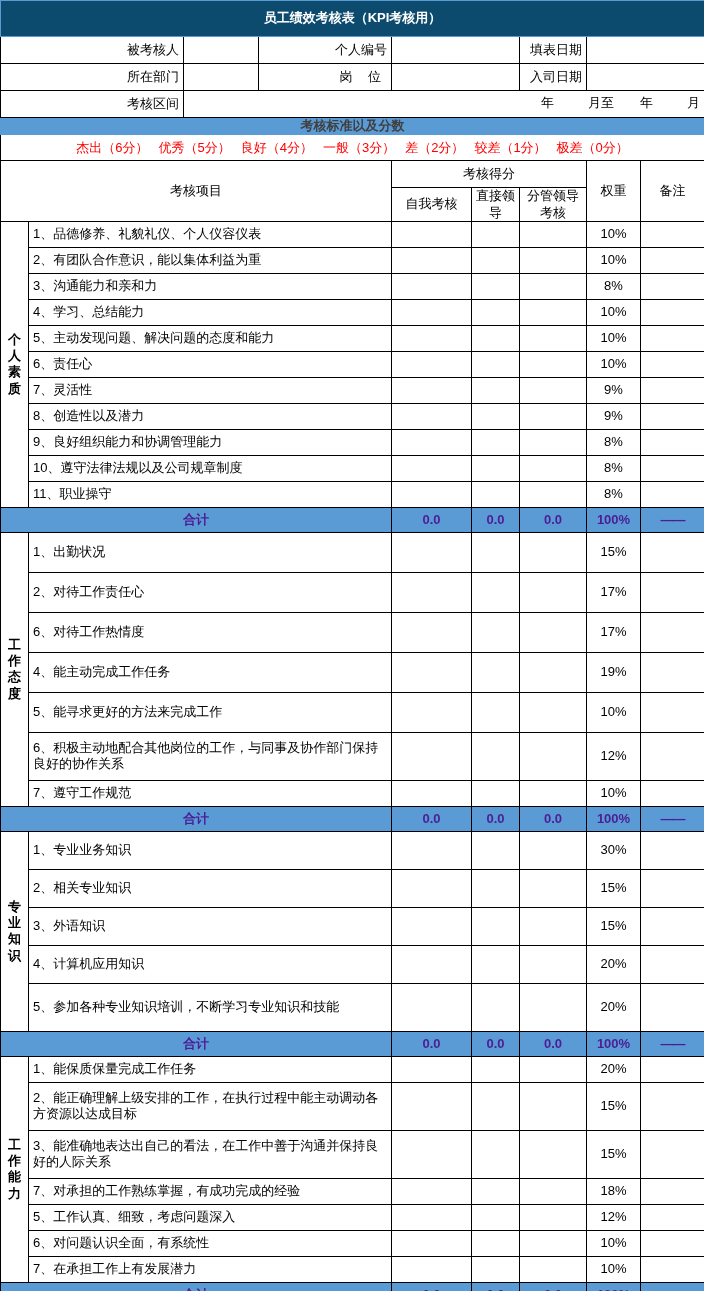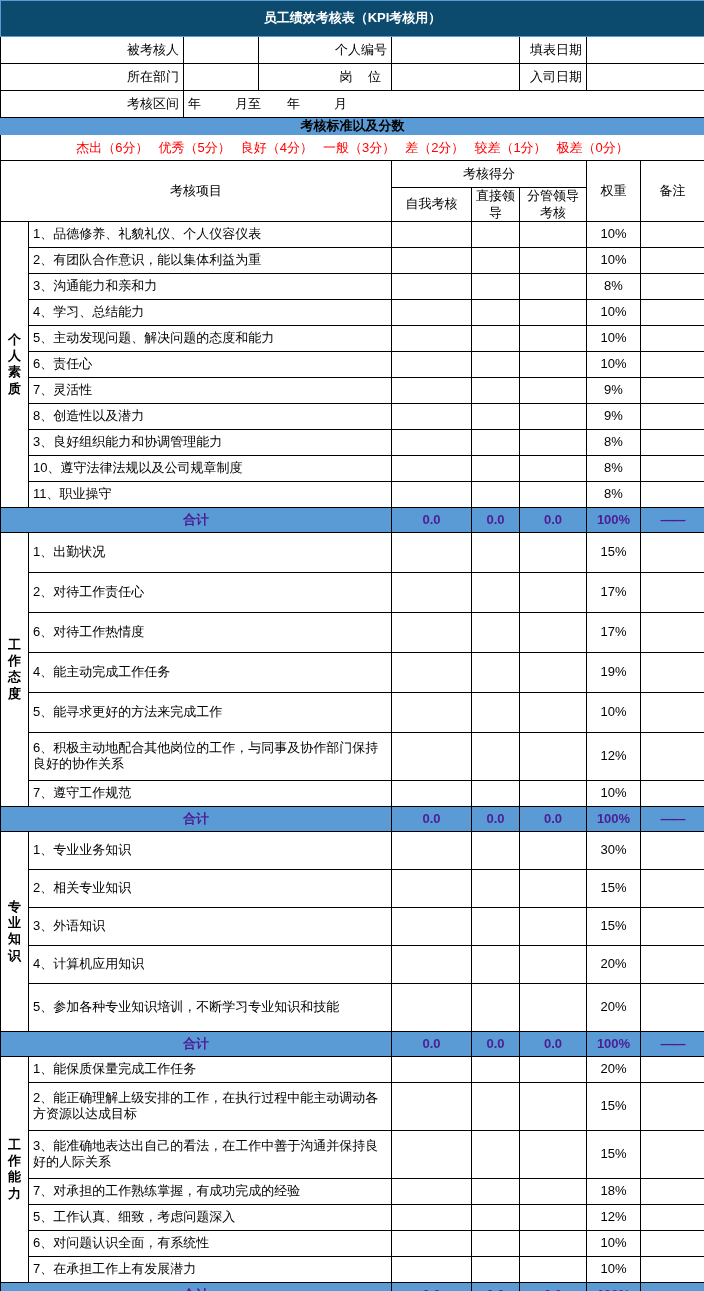--- a/index.html
+++ b/index.html
@@ -47,31 +47,32 @@
   
   .info-label {
     text-align: right;
     height: 27px;
     font-size: 13.5px;
   }
   .info-label.spaced { letter-spacing: 6px; text-indent: 6px; }
   .info-value { height: 27px; }
   .period-cell {
     height: 20px;
-    text-align: left;
+    text-align: right;
     font-size: 13.5px;
+    font-family: Liberation Mono, monospace;
   }
   .period-cell .seg { display: inline-block; }
   .period-cell .gap-sm { display:inline-block; width: 34px; }
   .period-cell .gap-md { display:inline-block; width: 26px; }
 
   
   .banner {
     background: #5B9BD5;
-    color: #000000;
+    color: #404040;
     font-weight: bold;
     font-size: 14.5px;
     text-align: center;
     height: 14px;
     border-color: #5B9BD5 !important;
   }
 
   
   .scale-row {
     color: #FF0000;
@@ -271,21 +272,21 @@
     </tr>
     <tr>
       <td colspan="3" class="item-cell r26">8、创造性以及潜力</td>
       <td class="blank r26"></td>
       <td class="blank"></td>
       <td class="blank"></td>
       <td class="wt">9%</td>
       <td class="blank"></td>
     </tr>
     <tr>
-      <td colspan="3" class="item-cell r26">3、良好组织能力和协调管理能力</td>
+      <td colspan="3" class="item-cell r26">9、良好组织能力和协调管理能力</td>
       <td class="blank r26"></td>
       <td class="blank"></td>
       <td class="blank"></td>
       <td class="wt">8%</td>
       <td class="blank"></td>
     </tr>
     <tr>
       <td colspan="3" class="item-cell r26">10、遵守法律法规以及公司规章制度</td>
       <td class="blank r26"></td>
       <td class="blank"></td>

